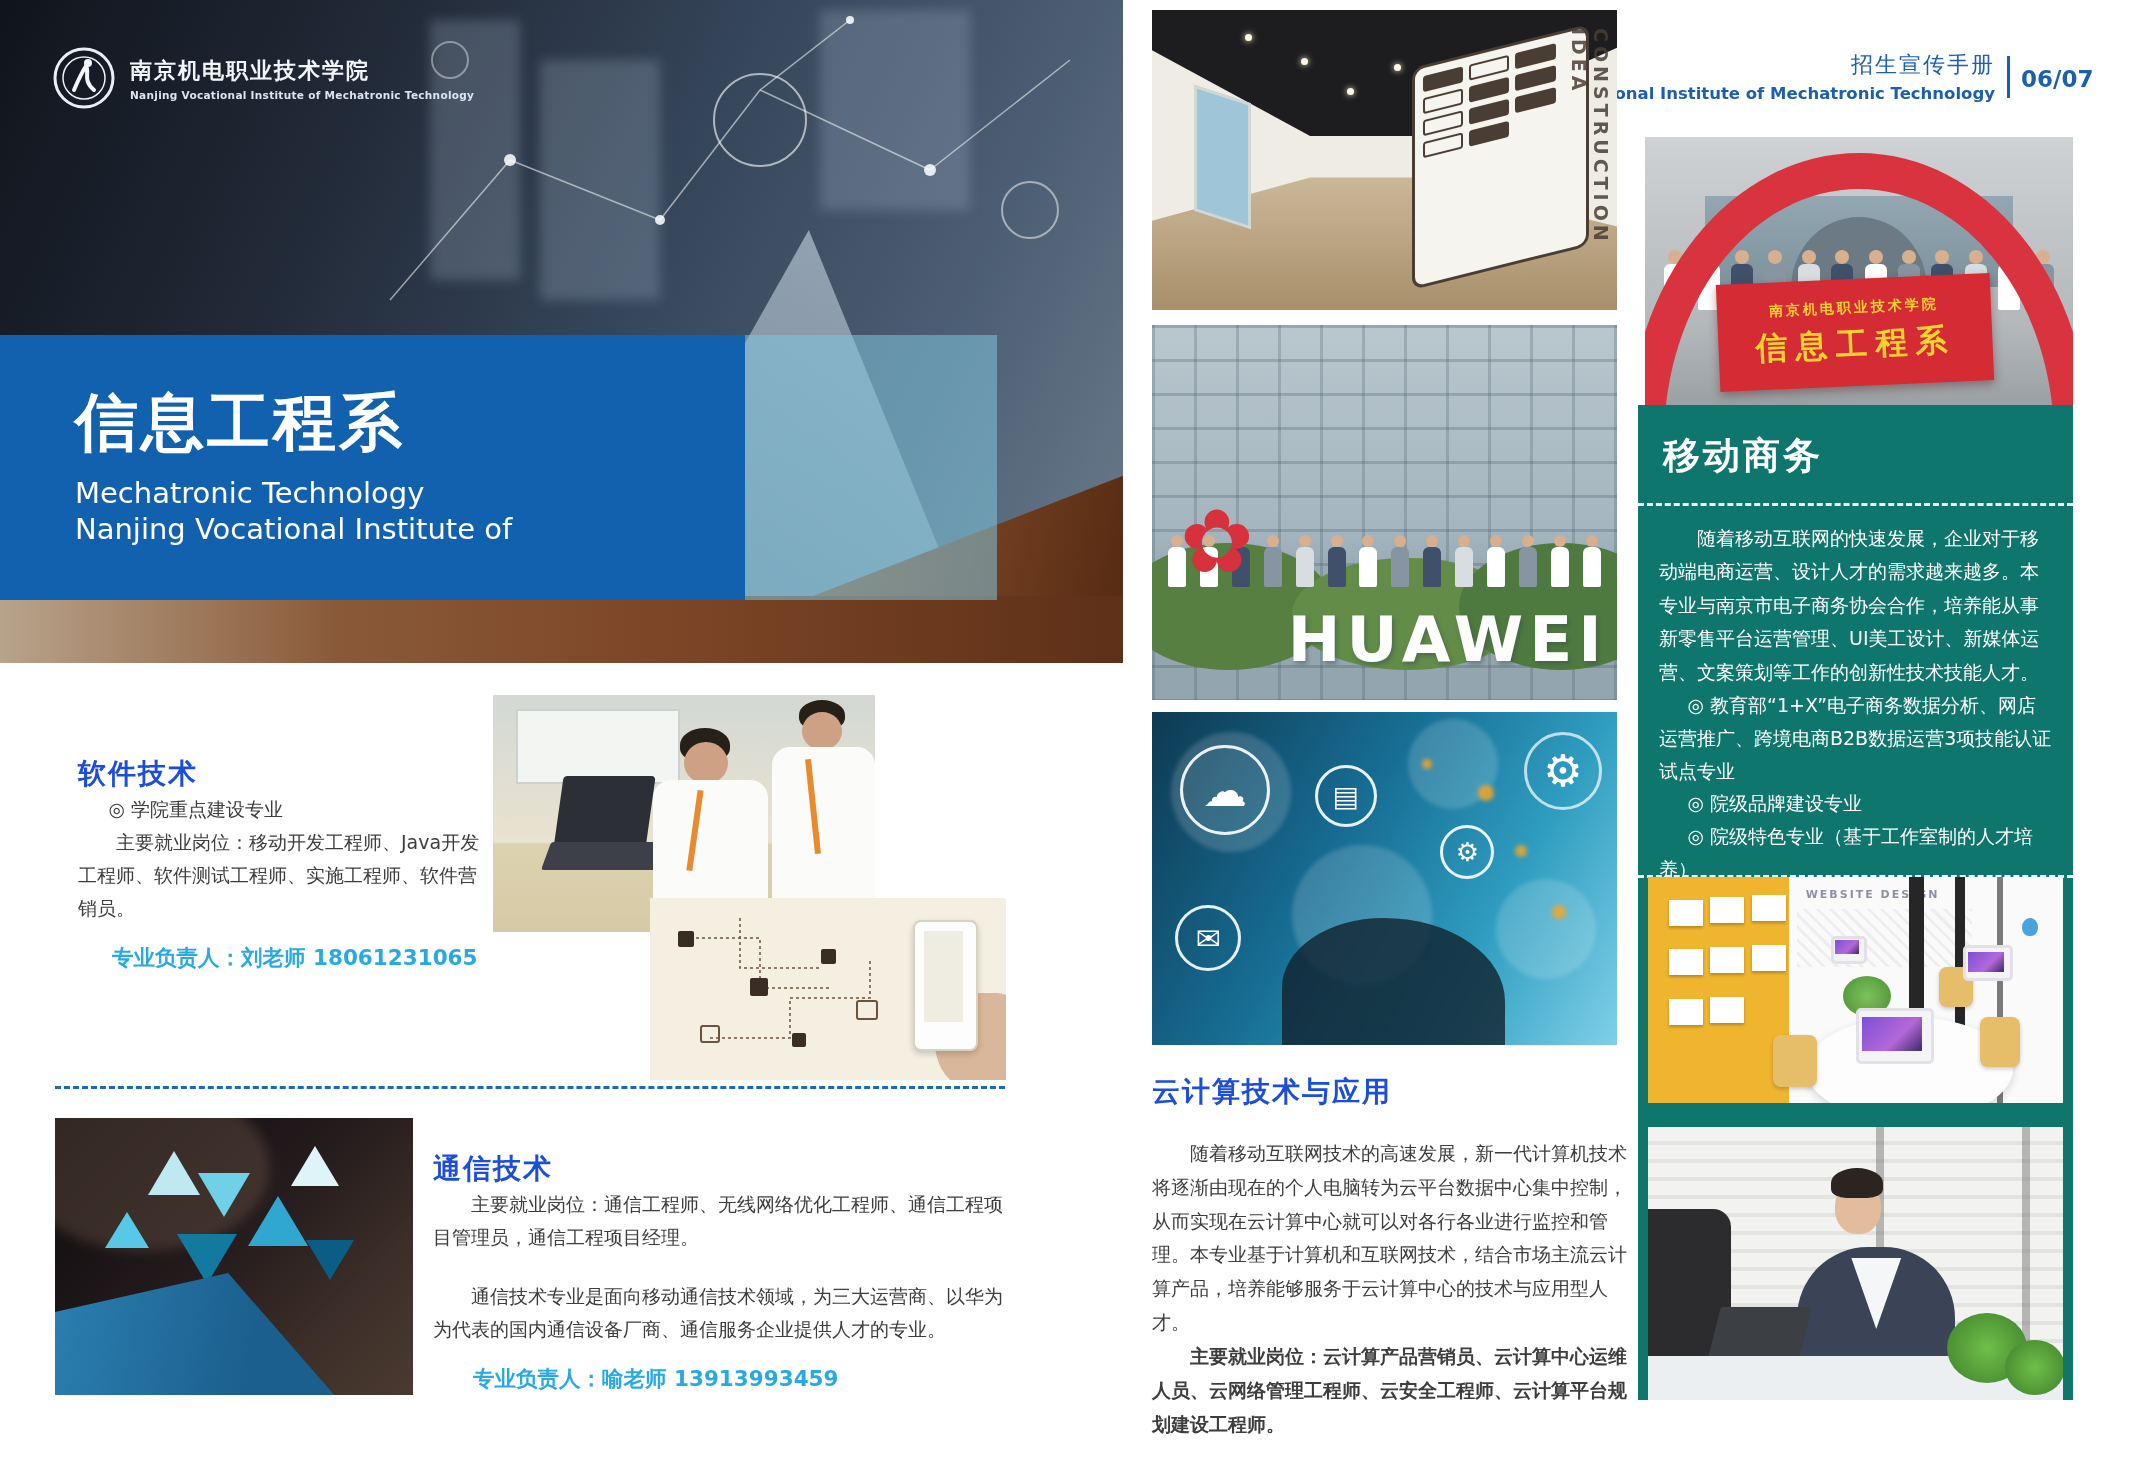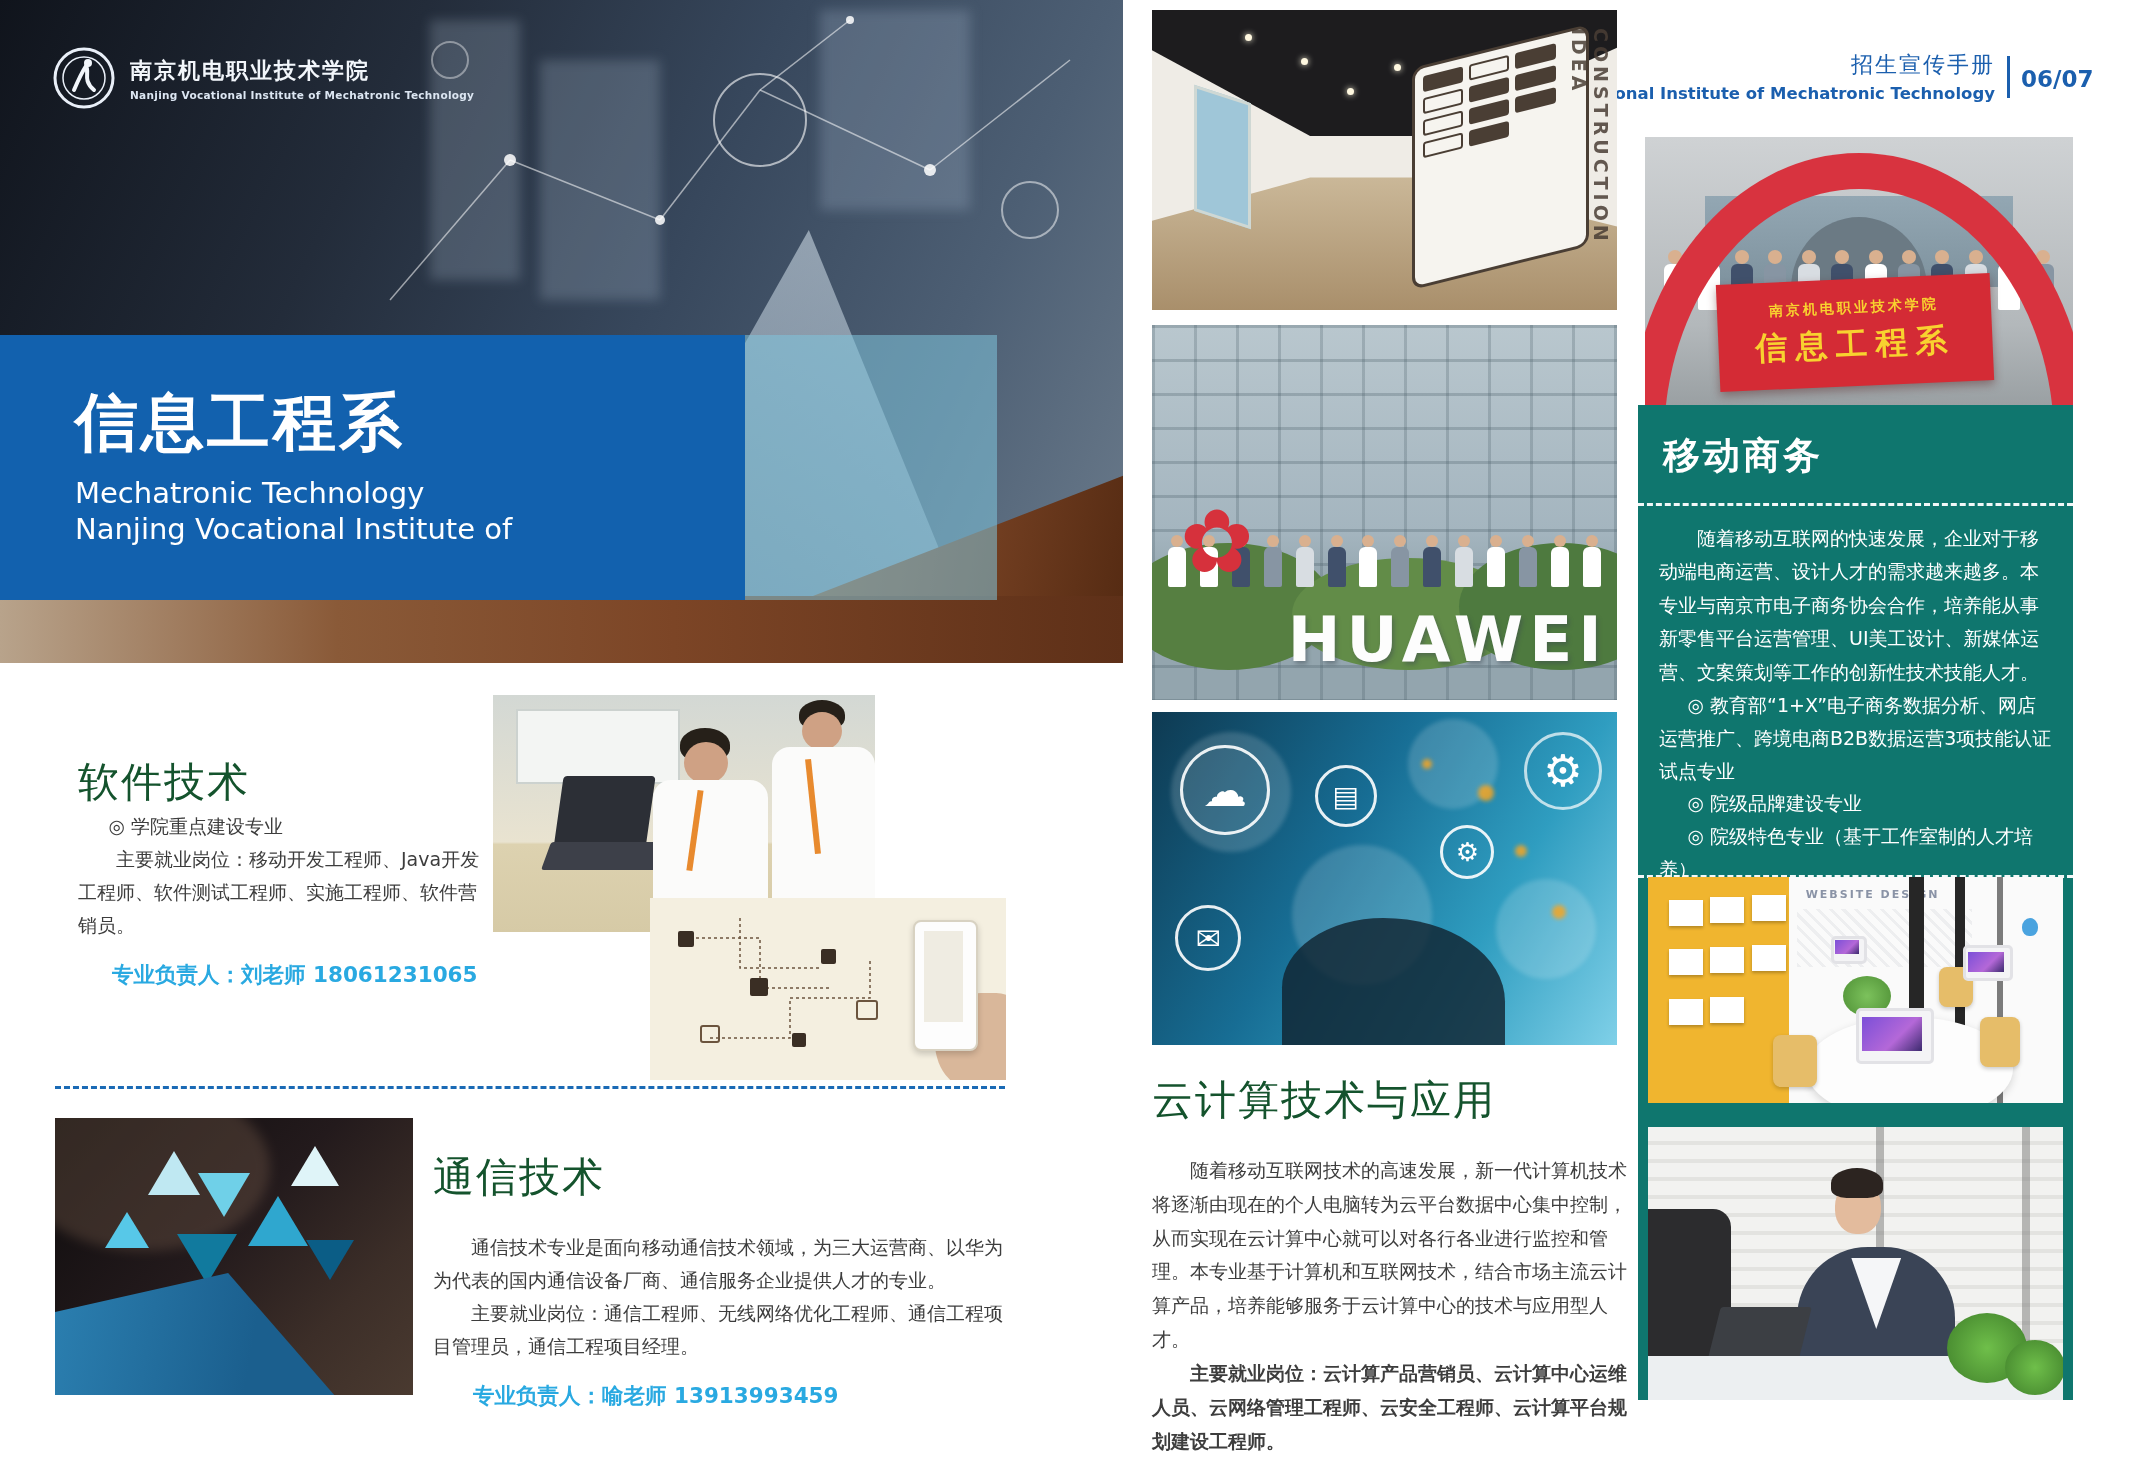--- a/index.html
+++ b/index.html
@@ -29,21 +29,21 @@
   .logo-text-cn{color:#f2f6fb;font-size:22px;font-weight:bold;letter-spacing:2px;}
   .logo-text-en{color:#dce6f2;font-size:10.5px;font-weight:bold;margin-top:3px;letter-spacing:.3px;}
 
   .title-block{left:0;top:335px;width:745px;height:265px;background:#1261ae;
         padding:55px 0 0 75px;box-sizing:border-box;}
   .title-cn{color:#ffffff;font-size:63px;font-weight:bold;letter-spacing:3px;line-height:1.05;}
   .title-en{color:#ffffff;font-size:29px;margin-top:20px;line-height:1.24;font-weight:400;}
   .title-overlay{left:745px;top:335px;width:252px;height:265px;background:rgba(128,196,221,.55);}
 
   
-  .sec-head{color:#14532d;font-size:41px;font-weight:normal;letter-spacing:2px;}
+  .sec-head{color:#1d4ed8;font-size:28px;font-weight:bold;letter-spacing:2px;}
   .sec-p{color:#3d3d3d;font-size:19px;line-height:1.74;text-indent:2em;margin:0;}
   .sec-bullet{color:#3d3d3d;font-size:19px;line-height:1.74;text-indent:1.6em;margin:0;}
   .sec-contact{color:#29a9e1;font-size:21.5px;font-weight:bold;}
   #soft-section{left:78px;top:755px;width:414px;}
   #soft-section .sec-p{margin-top:24px;}
   #soft-section .sec-contact{margin-top:18px;padding-left:34px;}
   #comm-section{left:433px;top:1150px;width:578px;}
   #comm-section .sec-p{margin-top:26px;}
   #comm-section .sec-contact{margin-top:18px;padding-left:40px;}
   #cloud-section{left:1152px;top:1073px;width:484px;}
@@ -286,22 +286,22 @@
     <div class="tri" style="border-width:0 30px 50px 30px;border-color:transparent transparent #2fa7cf transparent;left:54%;top:28%;"></div>
     <div class="tri" style="border-width:50px 30px 0 30px;border-color:#117a9e transparent transparent transparent;left:34%;top:42%;"></div>
     <div class="tri" style="border-width:0 24px 40px 24px;border-color:transparent transparent #dff4f8 transparent;left:66%;top:10%;"></div>
     <div class="tri" style="border-width:40px 24px 0 24px;border-color:#0b5d86 transparent transparent transparent;left:70%;top:44%;"></div>
     <div class="tri" style="border-width:0 22px 36px 22px;border-color:transparent transparent #57c8e8 transparent;left:14%;top:34%;"></div>
     <div class="abs blue-deck"></div>
   </div>
 
   <div class="abs" id="comm-section">
     <div class="sec-head">通信技术</div>
+    <p class="sec-p" style="margin-top:0;">主要就业岗位：通信工程师、无线网络优化工程师、通信工程项目管理员，通信工程项目经理。</p>
     <p class="sec-p">通信技术专业是面向移动通信技术领域，为三大运营商、以华为为代表的国内通信设备厂商、通信服务企业提供人才的专业。</p>
-    <p class="sec-p" style="margin-top:0;">主要就业岗位：通信工程师、无线网络优化工程师、通信工程项目管理员，通信工程项目经理。</p>
     <div class="sec-contact">专业负责人：喻老师  13913993459</div>
   </div>
 
   <div class="abs hdr-wrap">
     <div class="hdr-booklet">招生宣传手册</div>
     <div class="hdr-school">Nanjing Vocational Institute of Mechatronic Technology</div>
   </div>
   <div class="abs hdr-div"></div>
   <div class="abs hdr-page">06/07</div>
 

